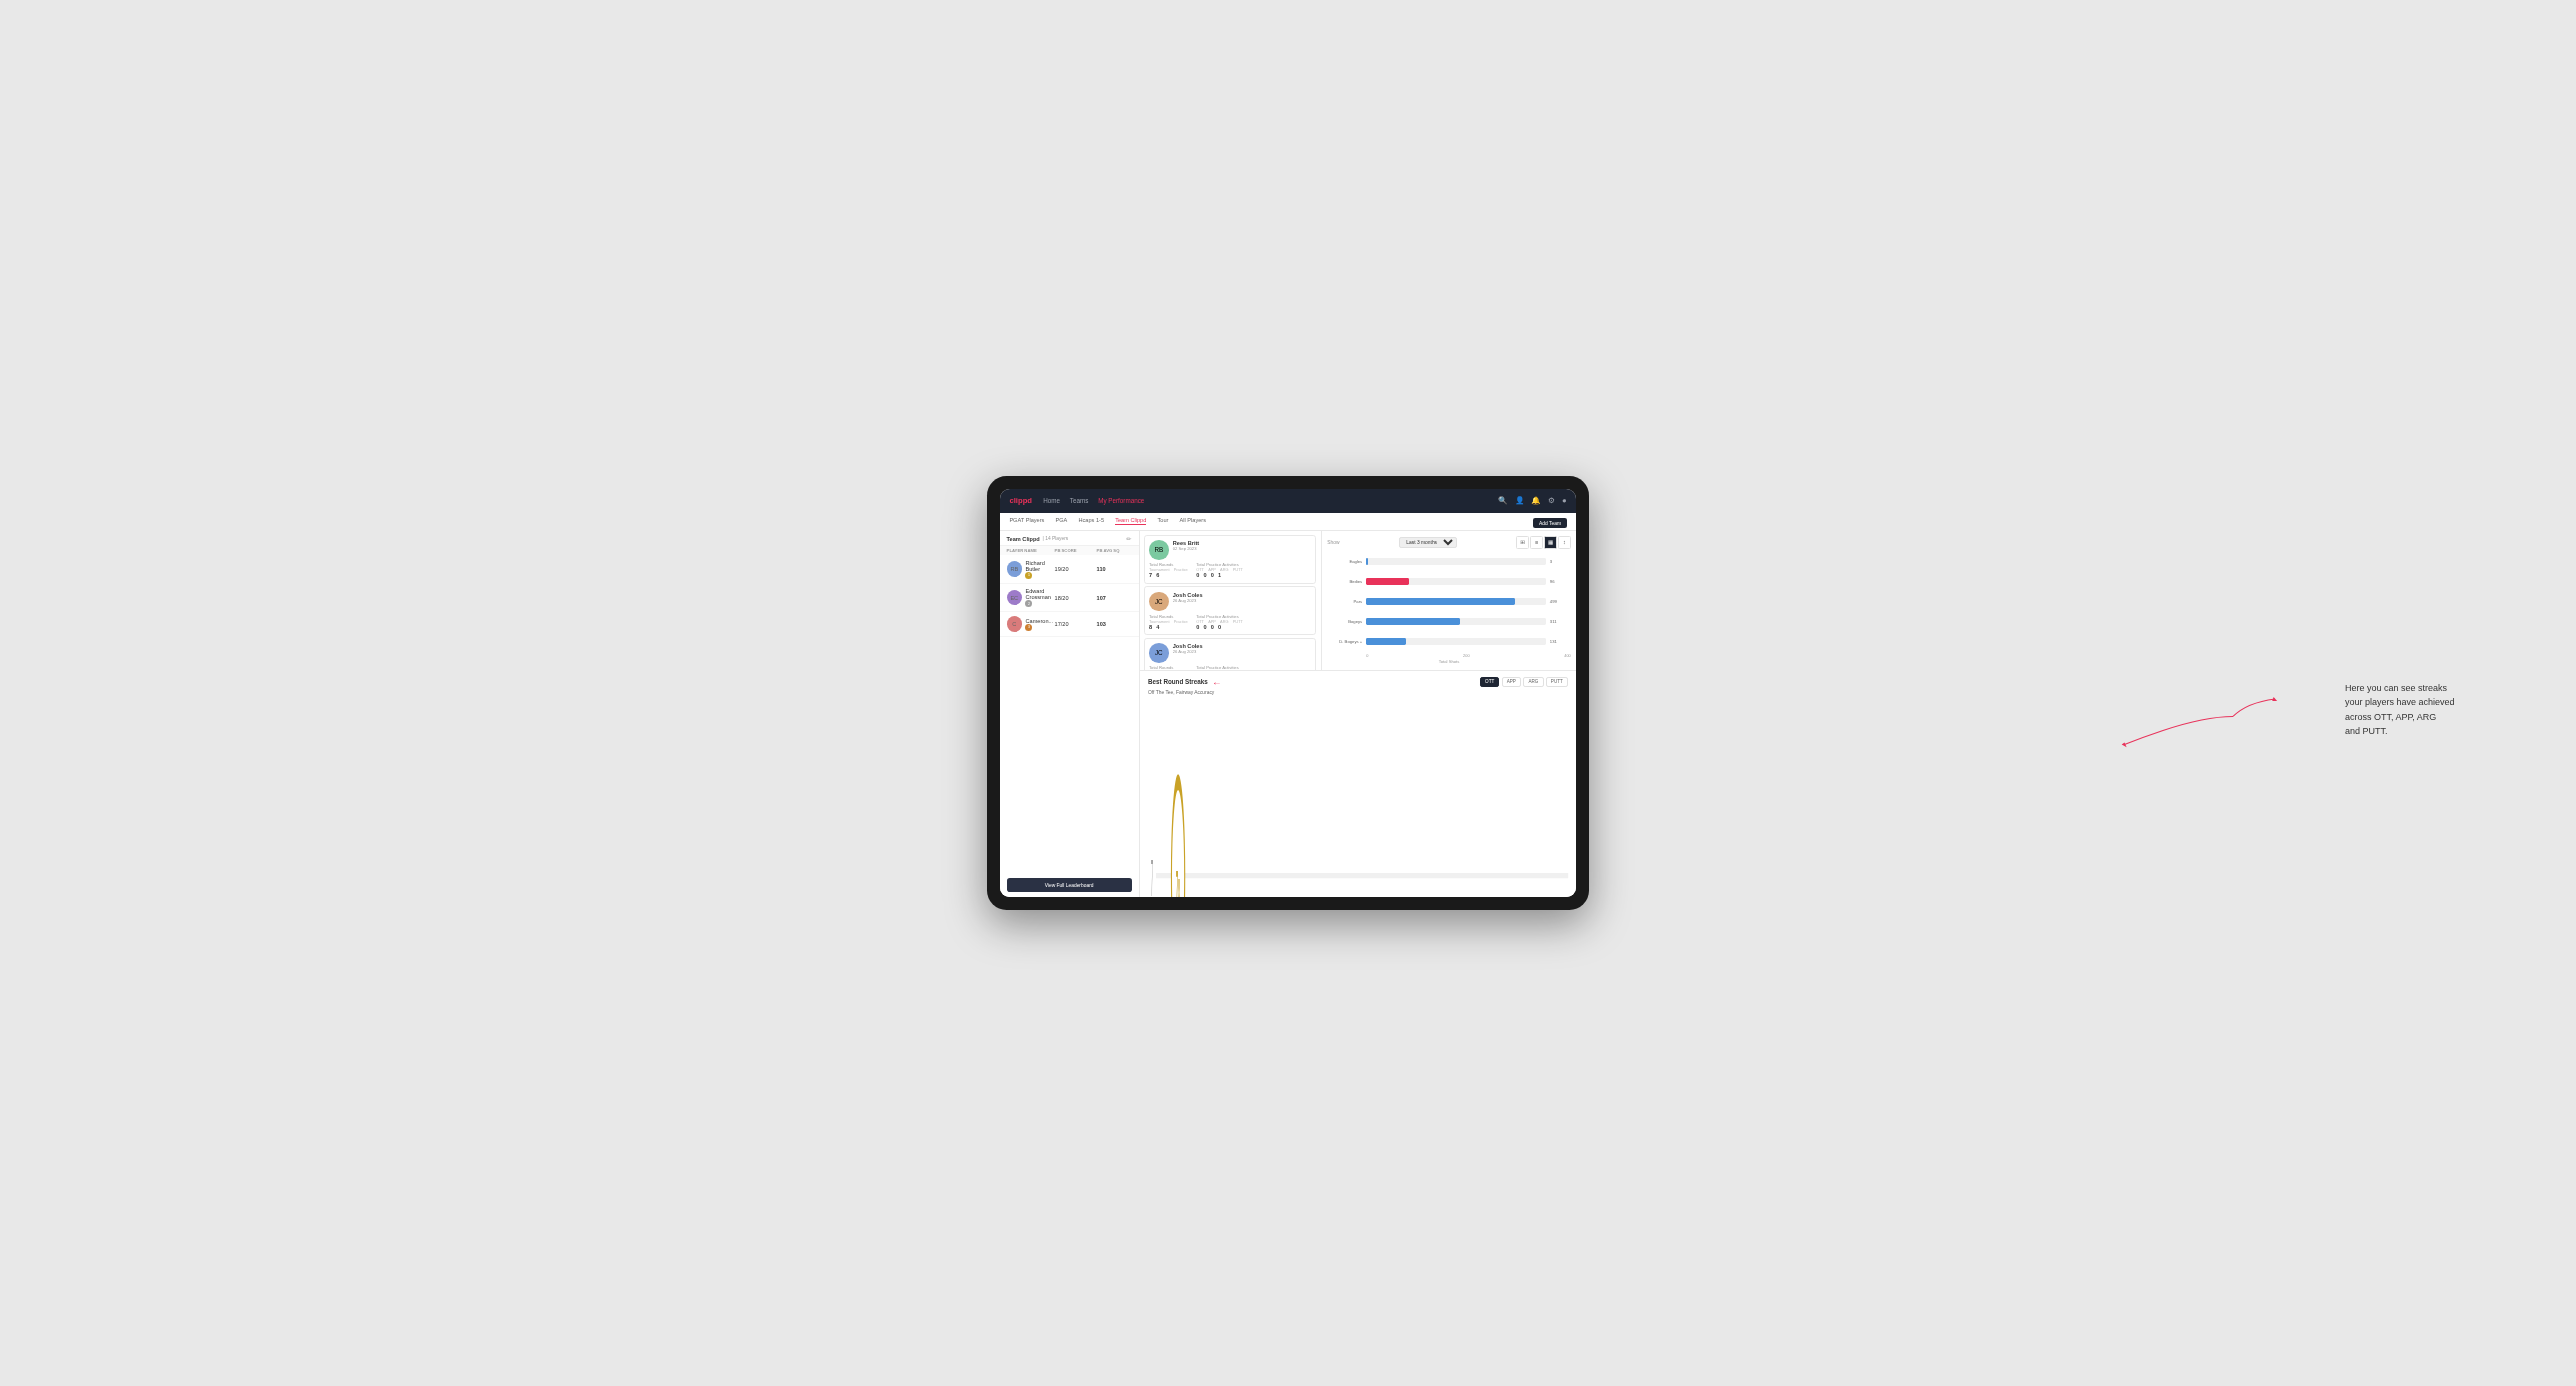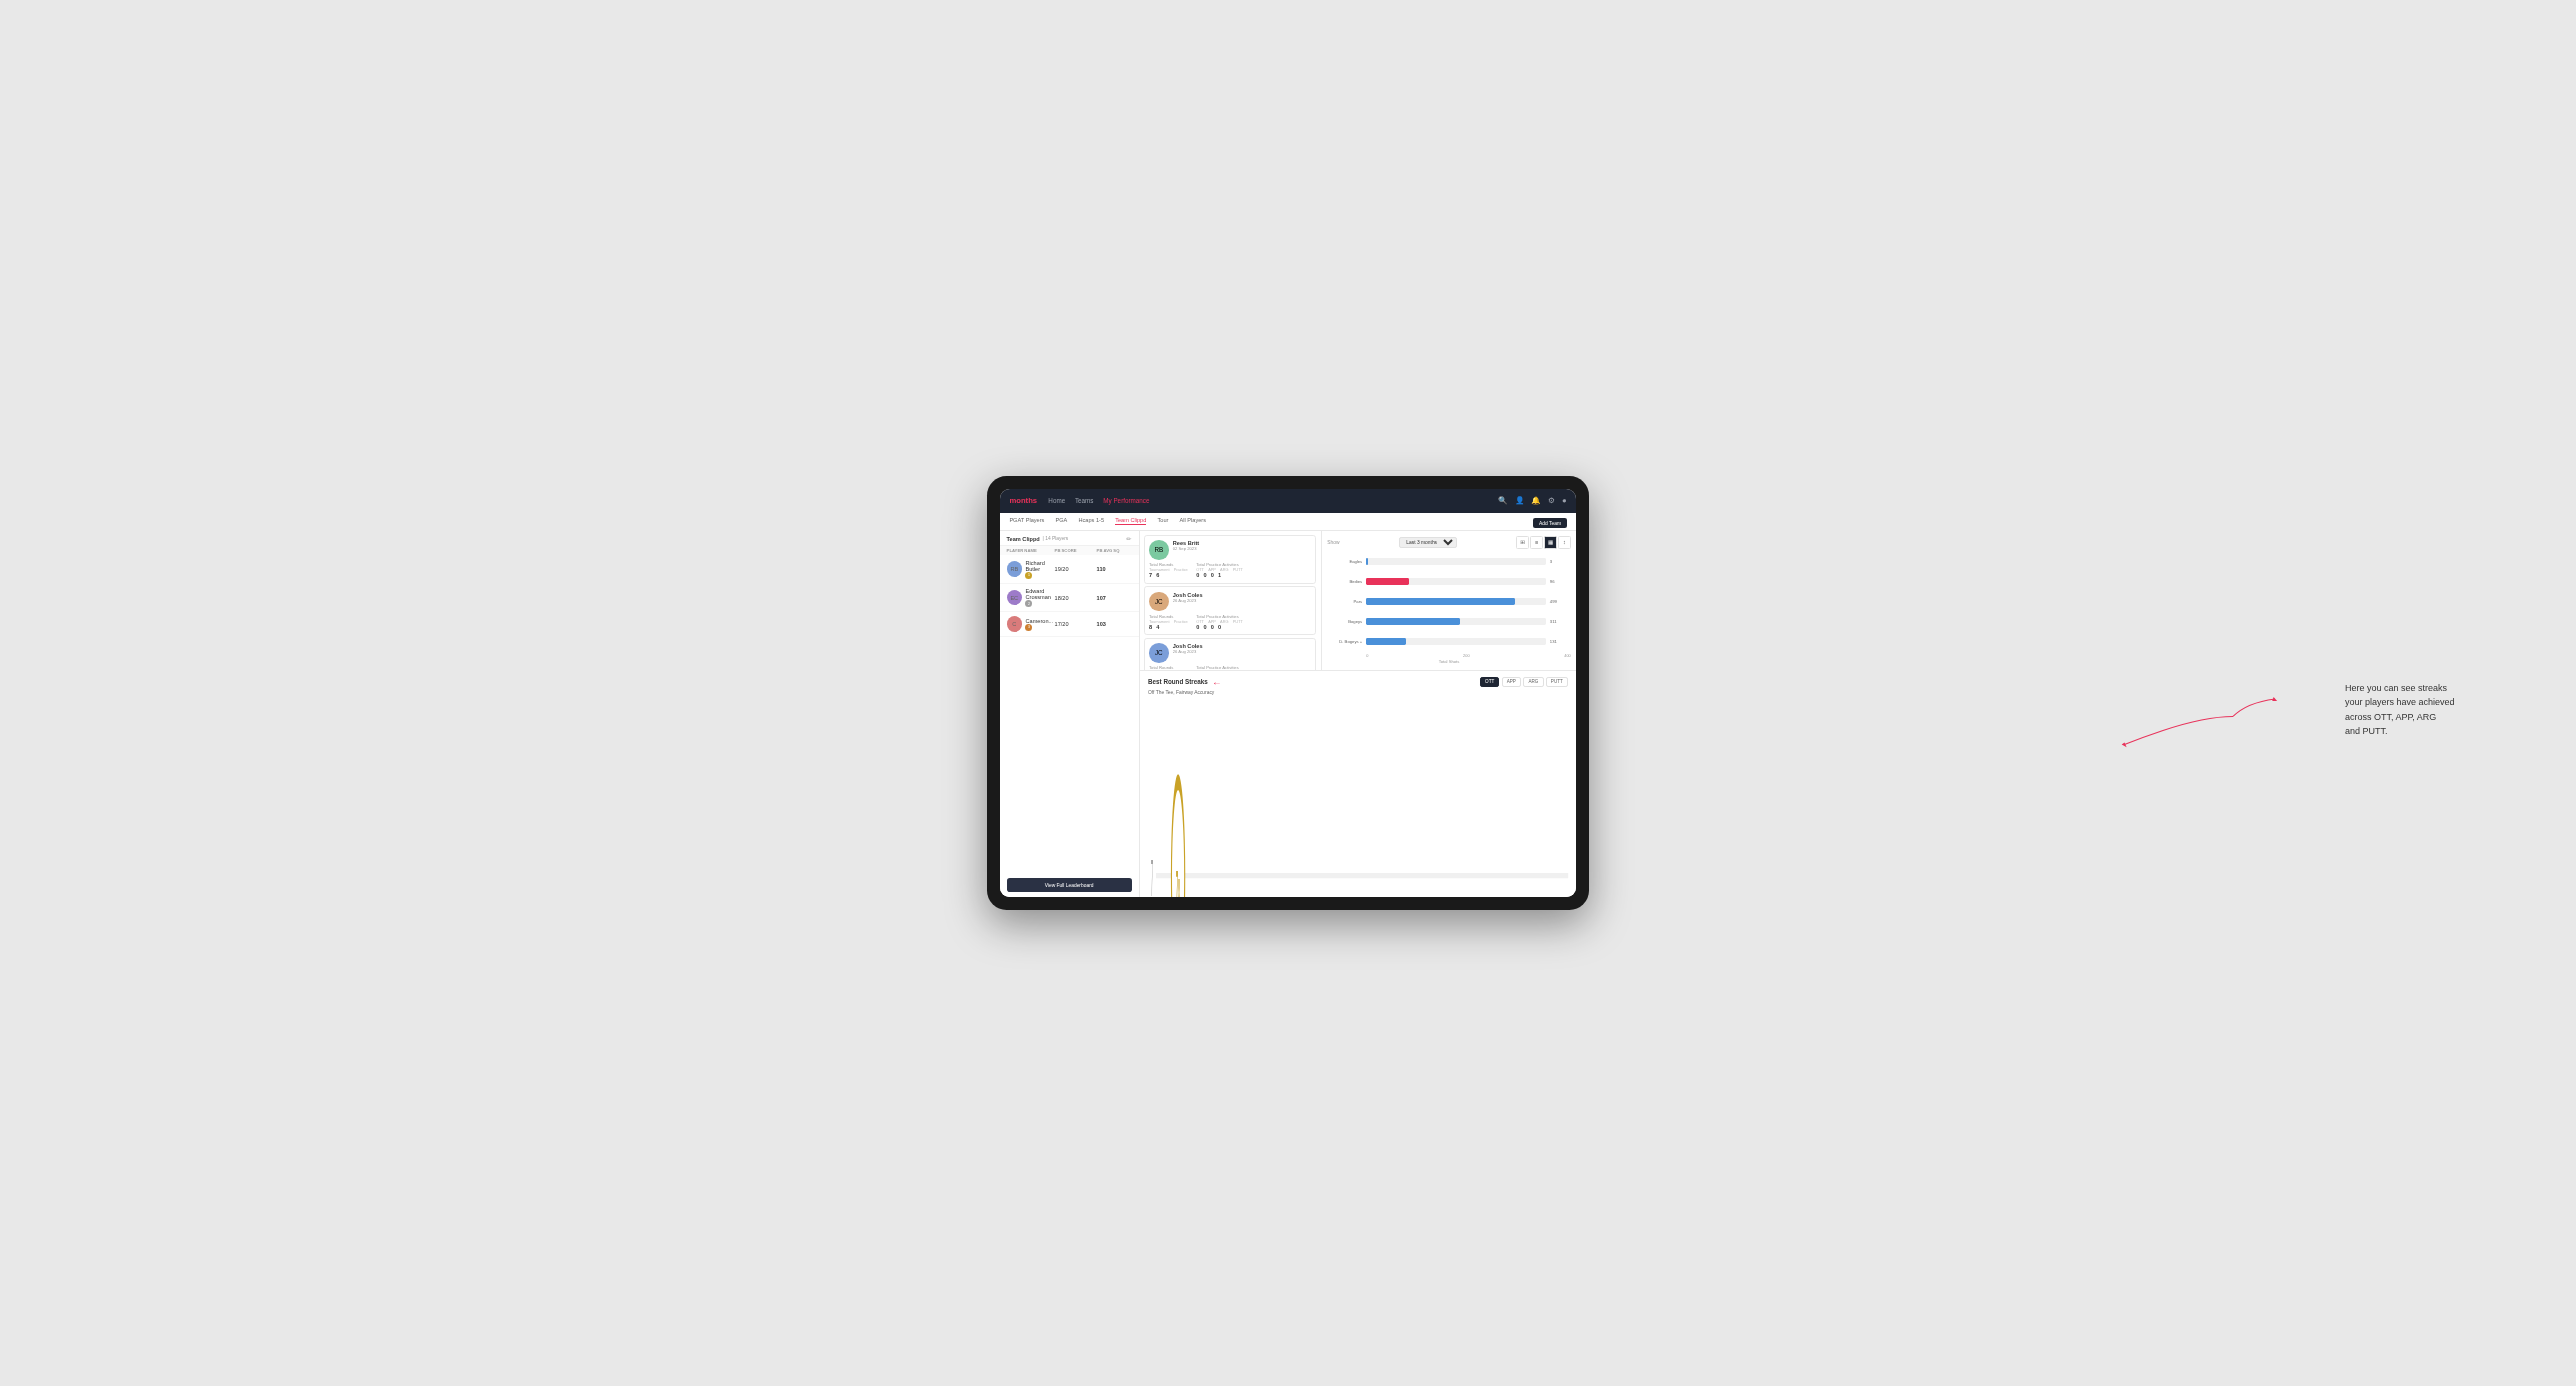--- a/index.html
+++ b/index.html
@@ -471,21 +471,21 @@
     .av-4 { background: #7bc9a0; }
     .av-5 { background: #d9a87b; }
   </style>
 </head>
 <body>
 
 <div class="tablet-frame">
   <div class="tablet-screen">
 
     <nav class="top-nav">
-      <div class="nav-logo">months</div>
+      <div class="nav-logo">clippd</div>
       <div class="nav-items">
         <span class="nav-item">Home</span>
         <span class="nav-item">Teams</span>
         <span class="nav-item active">My Performance</span>
       </div>
       <div class="nav-icons">
         <span class="nav-icon-btn">🔍</span>
         <span class="nav-icon-btn">👤</span>
         <span class="nav-icon-btn">🔔</span>
         <span class="nav-icon-btn">⚙</span>

